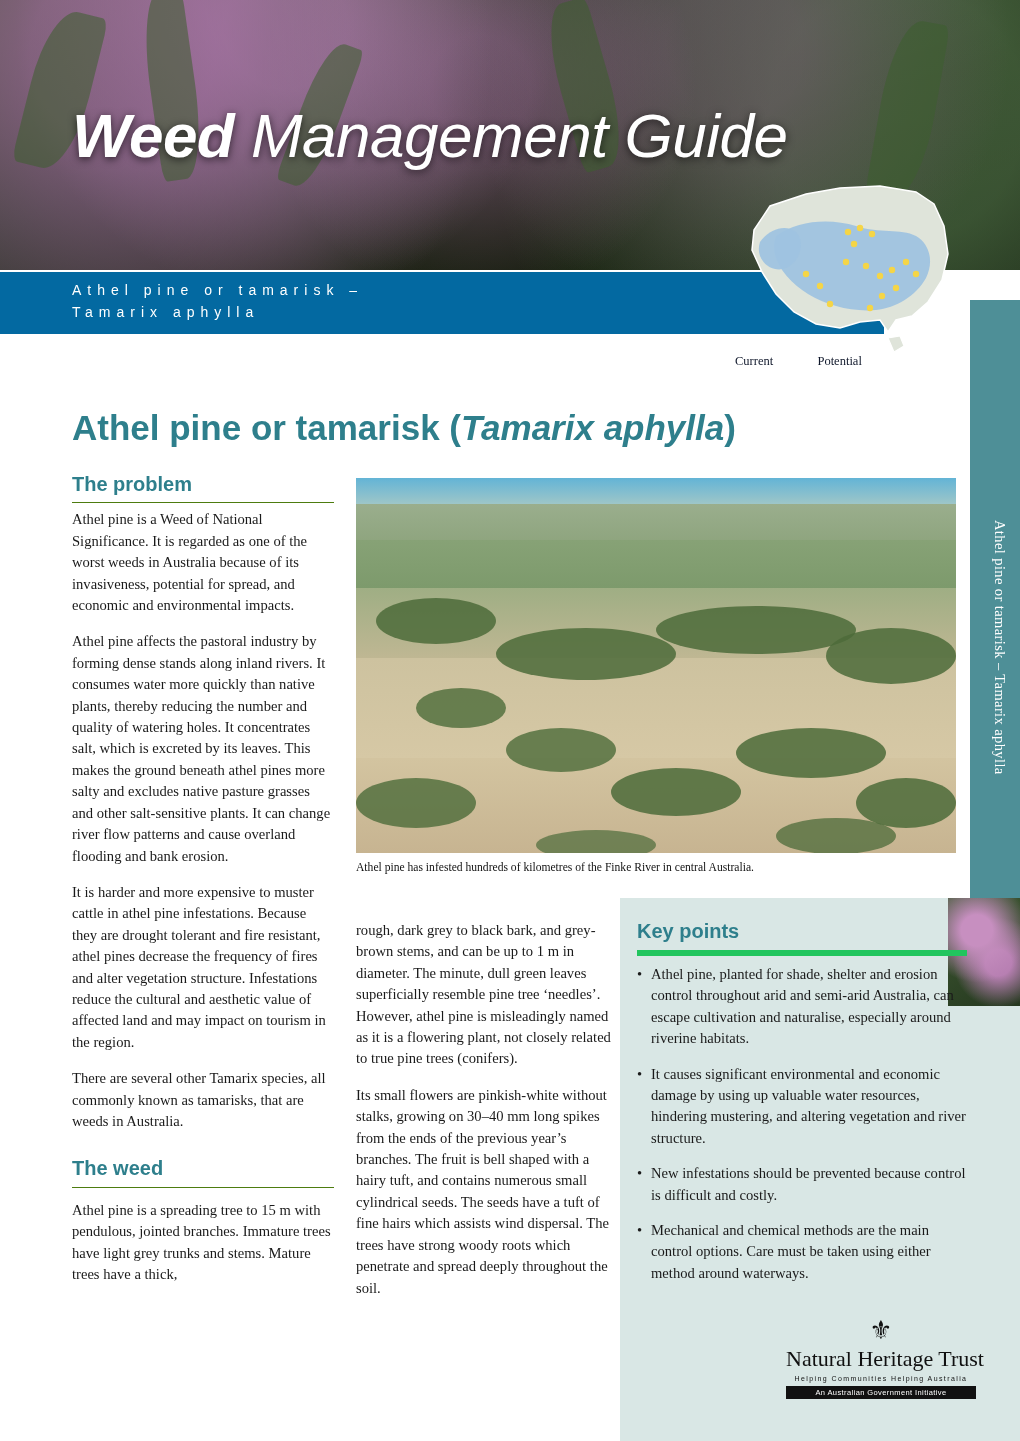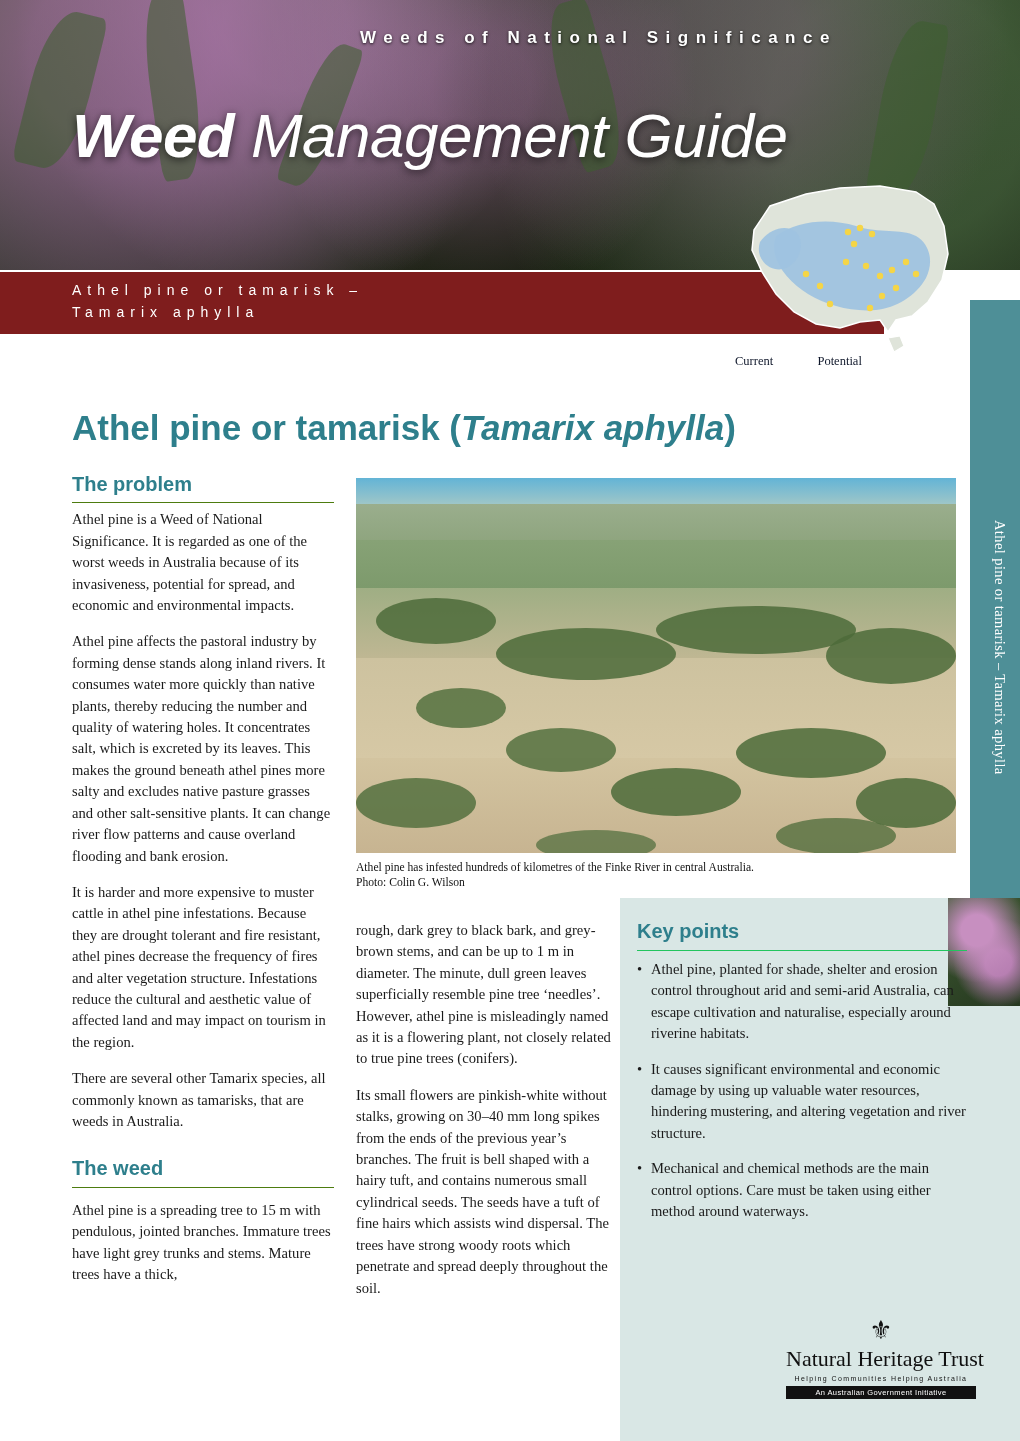--- a/index.html
+++ b/index.html
@@ -39,21 +39,21 @@
     font-size:62px;color:#ffffff;font-weight:normal;
     letter-spacing:-.5px;
     text-shadow:0 2px 8px rgba(0,0,0,.65);
     white-space:nowrap;
     font-style:italic;
   }
   .banner-title b{font-weight:bold;}
   
   .subband{
     position:absolute;left:0;top:272px;width:884px;height:62px;
-    background:#7f1d1d;
+    background:#0369a1;
   }
   .subband .line1,.subband .line2{
     position:absolute;left:72px;
     font-family:"Liberation Sans", sans-serif;
     color:#ffffff;font-size:14px;letter-spacing:6px;
   }
   .subband .line1{top:10px;}
   .subband .line2{top:32px;}
   
   .map-wrap{position:absolute;left:720px;top:170px;width:240px;height:200px;}
@@ -113,21 +113,21 @@
   }
   
   .kp-box{
     position:absolute;left:620px;top:898px;width:400px;height:543px;
     background:#d9e7e5;
   }
   .kp-inner{position:absolute;left:637px;top:920px;width:330px;}
   .kp-inner h2{
     font-family:"Liberation Sans", sans-serif;
     font-size:20px;font-weight:bold;color:#2e7f8c;
-    margin:0 0 8px 0;padding-bottom:7px;border-bottom:1px solid #22c55e;
+    margin:0 0 8px 0;padding-bottom:7px;border-bottom:6px solid #22c55e;
   }
   .kp-inner ul{margin:0;padding:0;list-style:none;}
   .kp-inner li{
     position:relative;padding-left:14px;margin-bottom:14px;
     font-size:14.6px;line-height:21.4px;
   }
   .kp-inner li:before{
     content:"•";position:absolute;left:0;top:0;
   }
   
@@ -159,21 +159,20 @@
 </style>
 </head>
 <body>
 
 <div class="banner">
   <div class="leaf" style="left:30px;top:10px;width:60px;height:160px;transform:rotate(14deg);"></div>
   <div class="leaf" style="left:150px;top:-10px;width:45px;height:190px;transform:rotate(-8deg);"></div>
   <div class="leaf" style="left:300px;top:40px;width:40px;height:150px;transform:rotate(20deg);"></div>
   <div class="leaf" style="left:560px;top:0px;width:50px;height:170px;transform:rotate(-16deg);"></div>
   <div class="leaf" style="left:880px;top:20px;width:55px;height:180px;transform:rotate(10deg);"></div>
-  <div class="banner-top-text">Weeds of National Significance</div>
   <div class="banner-title"><b>Weed</b><span> Management Guide</span></div>
 </div>
 
 <div class="subband">
   <div class="line1">Athel pine or tamarisk –</div>
   <div class="line2">Tamarix aphylla</div>
 </div>
 
 <div class="map-wrap">
   <svg width="240" height="200" viewBox="0 0 240 200">
@@ -243,35 +242,35 @@
   <div class="scrub" style="left:255px;top:290px;width:130px;height:48px;opacity:.85;"></div>
   <div class="scrub" style="left:380px;top:250px;width:150px;height:50px;opacity:.85;"></div>
   <div class="scrub" style="left:500px;top:300px;width:100px;height:50px;opacity:.85;"></div>
   <div class="scrub" style="left:0px;top:300px;width:120px;height:50px;opacity:.8;"></div>
   <div class="scrub" style="left:420px;top:340px;width:120px;height:36px;opacity:.75;"></div>
   <div class="scrub" style="left:180px;top:352px;width:120px;height:30px;opacity:.7;"></div>
 </div>
 
 <div class="caption">
   <div>Athel pine has infested hundreds of kilometres of the Finke River in central Australia.</div>
-  <div>Photo: Colin G. Wilson</div>
 </div>
 
 <div class="col" id="col2">
   <p>rough, dark grey to black bark, and grey-brown stems, and can be up to 1 m in diameter. The minute, dull green leaves superficially resemble pine tree ‘needles’. However, athel pine is misleadingly named as it is a flowering plant, not closely related to true pine trees (conifers).</p>
   <p>Its small flowers are pinkish-white without stalks, growing on 30–40 mm long spikes from the ends of the previous year’s branches. The fruit is bell shaped with a hairy tuft, and contains numerous small cylindrical seeds. The seeds have a tuft of fine hairs which assists wind dispersal. The trees have strong woody roots which penetrate and spread deeply throughout the soil.</p>
 </div>
 
 <div class="kp-box"></div>
 <div class="mini-photo"></div>
 <div class="kp-inner">
   <h2>Key points</h2>
   <ul>
     <li>Athel pine, planted for shade, shelter and erosion control throughout arid and semi-arid Australia, can escape cultivation and naturalise, especially around riverine habitats.</li>
     <li>It causes significant environmental and economic damage by using up valuable water resources, hindering mustering, and altering vegetation and river structure.</li>
+    <li>New infestations should be prevented because control is difficult and costly.</li>
     <li>Mechanical and chemical methods are the main control options. Care must be taken using either method around waterways.</li>
   </ul>
 </div>
 
 <div class="nht">
   <div class="crest">⚜</div>
   <div class="name">Natural Heritage Trust</div>
   <div class="tag">Helping Communities Helping Australia</div>
   <div class="gov">An Australian Government Initiative</div>
 </div>

